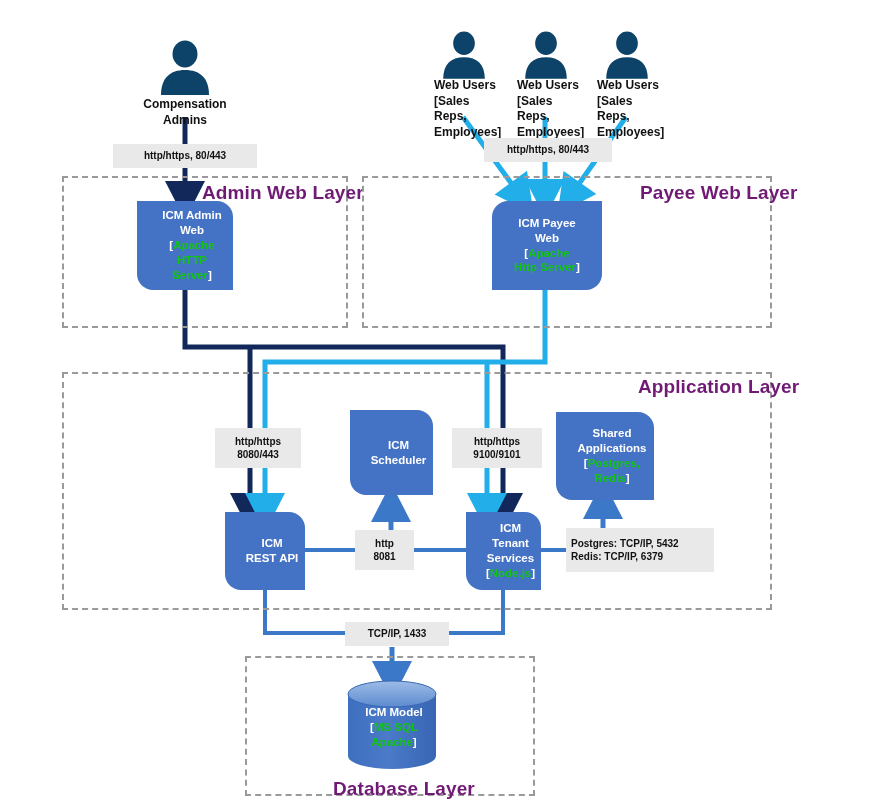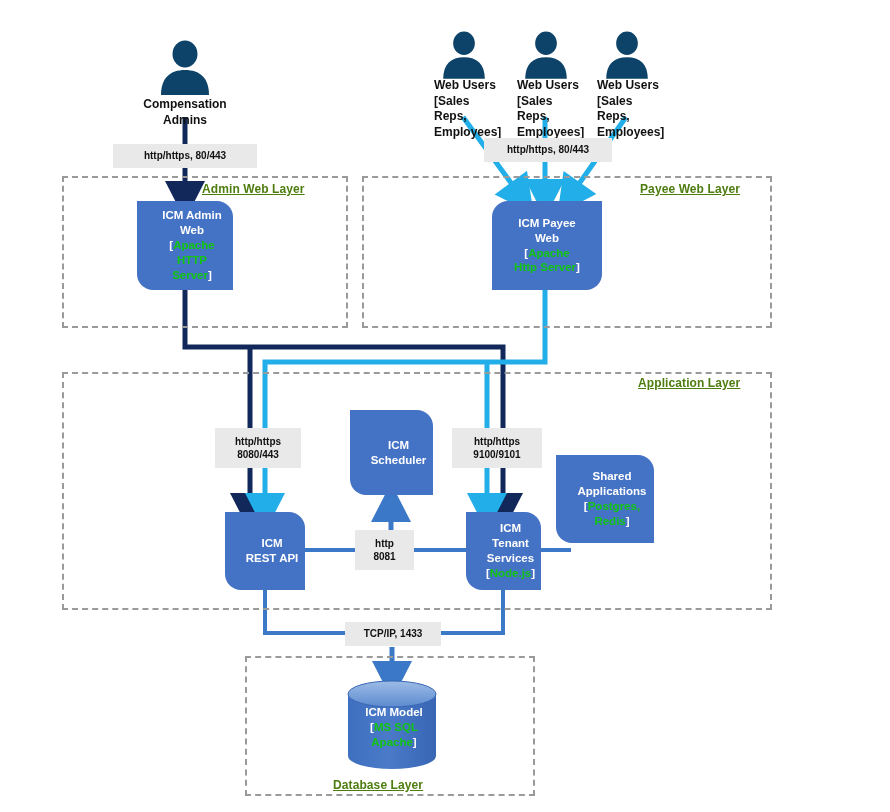--- a/index.html
+++ b/index.html
@@ -1,21 +1,21 @@
 <!DOCTYPE html>
 <html><head>
 <meta charset="utf-8">
 <title>ICM Architecture Diagram</title>
 <style>
   html,body{margin:0;padding:0;background:#ffffff;}
   body{font-family:"Liberation Sans", sans-serif;}
   #canvas{position:relative;width:890px;height:812px;background:#ffffff;overflow:hidden;}
 
   .layer-box{position:absolute;border:2px dashed #9a9a9a;box-sizing:border-box;}
-  .layer-label{position:absolute;font-weight:bold;font-size:12px;color:#4d7c0f;white-space:nowrap;letter-spacing:.1px;text-decoration:underline;}
+  .layer-label{position:absolute;font-weight:bold;font-size:19px;color:#701a75;white-space:nowrap;letter-spacing:.1px;}
 
   .node{position:absolute;background:#4472C4;color:#ffffff;font-weight:bold;
         display:flex;align-items:center;justify-content:center;text-align:center;
         font-size:11.5px;line-height:1.30;box-sizing:border-box;padding:3px 4px;}
   .node .grn{color:#12c512;}
   .node-tr-bl{border-radius:0 16px 0 16px;padding-left:18px;}
   .node-tl-br{border-radius:16px 0 16px 0;}
 
   .chip{position:absolute;background:#e9e9e9;color:#111;font-weight:bold;font-size:10px;
         line-height:1.32;display:flex;align-items:center;justify-content:center;text-align:center;
@@ -146,22 +146,24 @@
 
   <div class="chip" style="left:215px;top:428px;width:86px;height:40px;">http/https
 8080/443</div>
 
   <div class="chip" style="left:452px;top:428px;width:90px;height:40px;">http/https
 9100/9101</div>
 
   <div class="chip" style="left:355px;top:530px;width:59px;height:40px;">http
 8081</div>
 
-
-  <div class="chip" style="left:345px;top:622px;width:96px;height:24px;">TCP/IP, 1433</div>
+  <div class="chip" style="left:566px;top:528px;width:148px;height:44px;text-align:left;justify-content:flex-start;">Postgres: TCP/IP, 5432
+Redis:  TCP/IP, 6379</div>
+
+  <div class="chip" style="left:345px;top:622px;width:104px;height:24px;">TCP/IP, 1433</div>
 
   <div class="node node-tr-bl" style="left:137px;top:201px;width:96px;height:89px;">
     <div>
       <span style="white-space:pre-line;">ICM Admin
 Web</span><br>
       <span>[</span><span class="grn" style="white-space:pre-line;">Apache
 HTTP
 Server</span><span>]</span>
     </div>
   </div>
@@ -187,21 +189,21 @@
 
   <div class="node node-tr-bl" style="left:466px;top:512px;width:75px;height:78px;">
     <div>
       <span style="white-space:pre-line;">ICM
 Tenant
 Services</span><br>
       <span>[</span><span class="grn">Node.js</span><span>]</span>
     </div>
   </div>
 
-  <div class="node node-tr-bl" style="left:556px;top:412px;width:98px;height:88px;margin-top:43px;">
+  <div class="node node-tr-bl" style="left:556px;top:412px;width:98px;height:88px;">
     <div>
       <span style="white-space:pre-line;">Shared
 Applications</span><br>
       <span>[</span><span class="grn" style="white-space:pre-line;">Postgres,
 Redis</span><span>]</span>
     </div>
   </div>
 
   <div class="cyl" style="left:345px;top:680px;">
     <svg width="94" height="90" viewBox="0 0 94 90">

